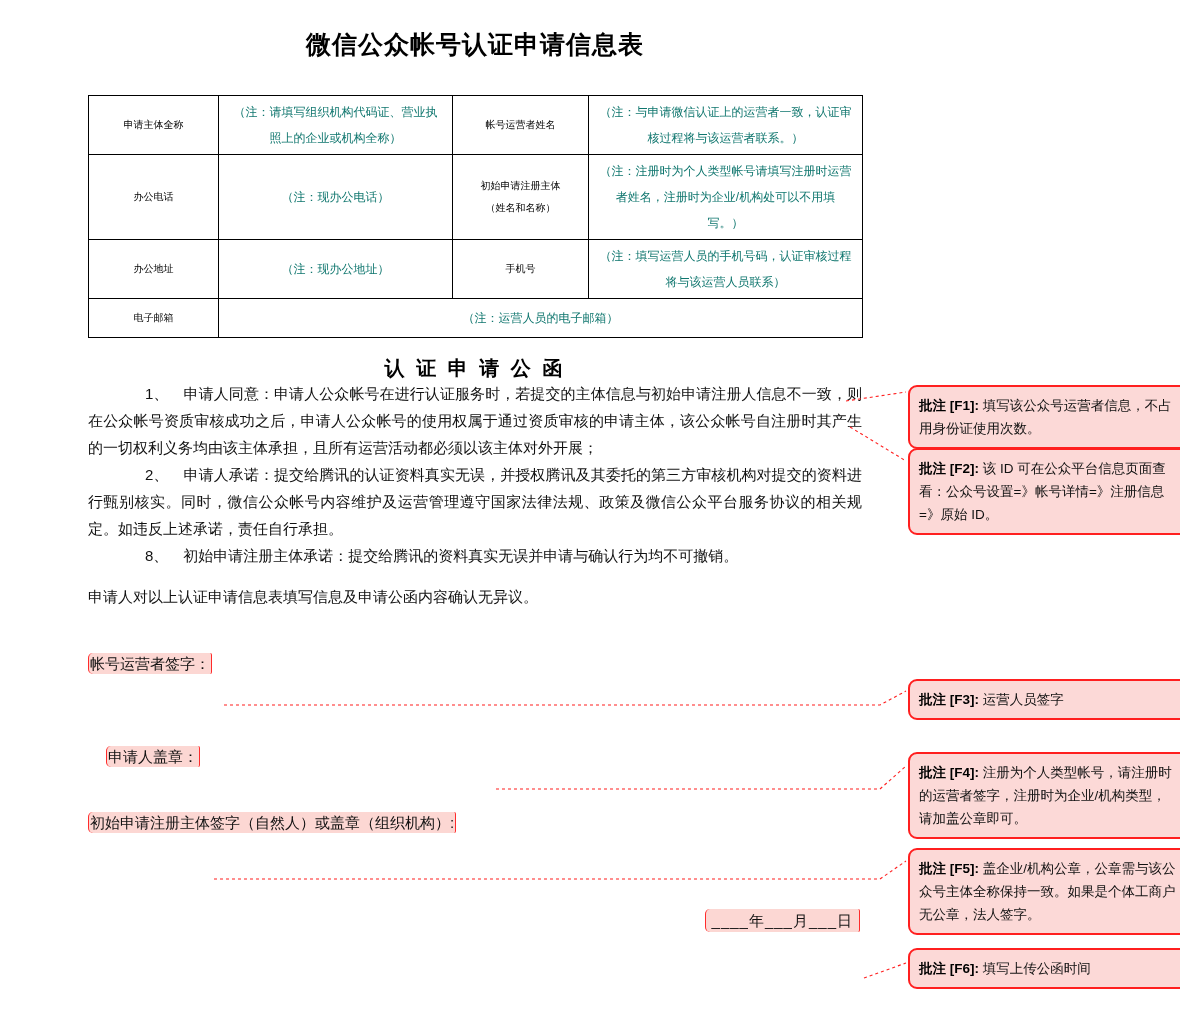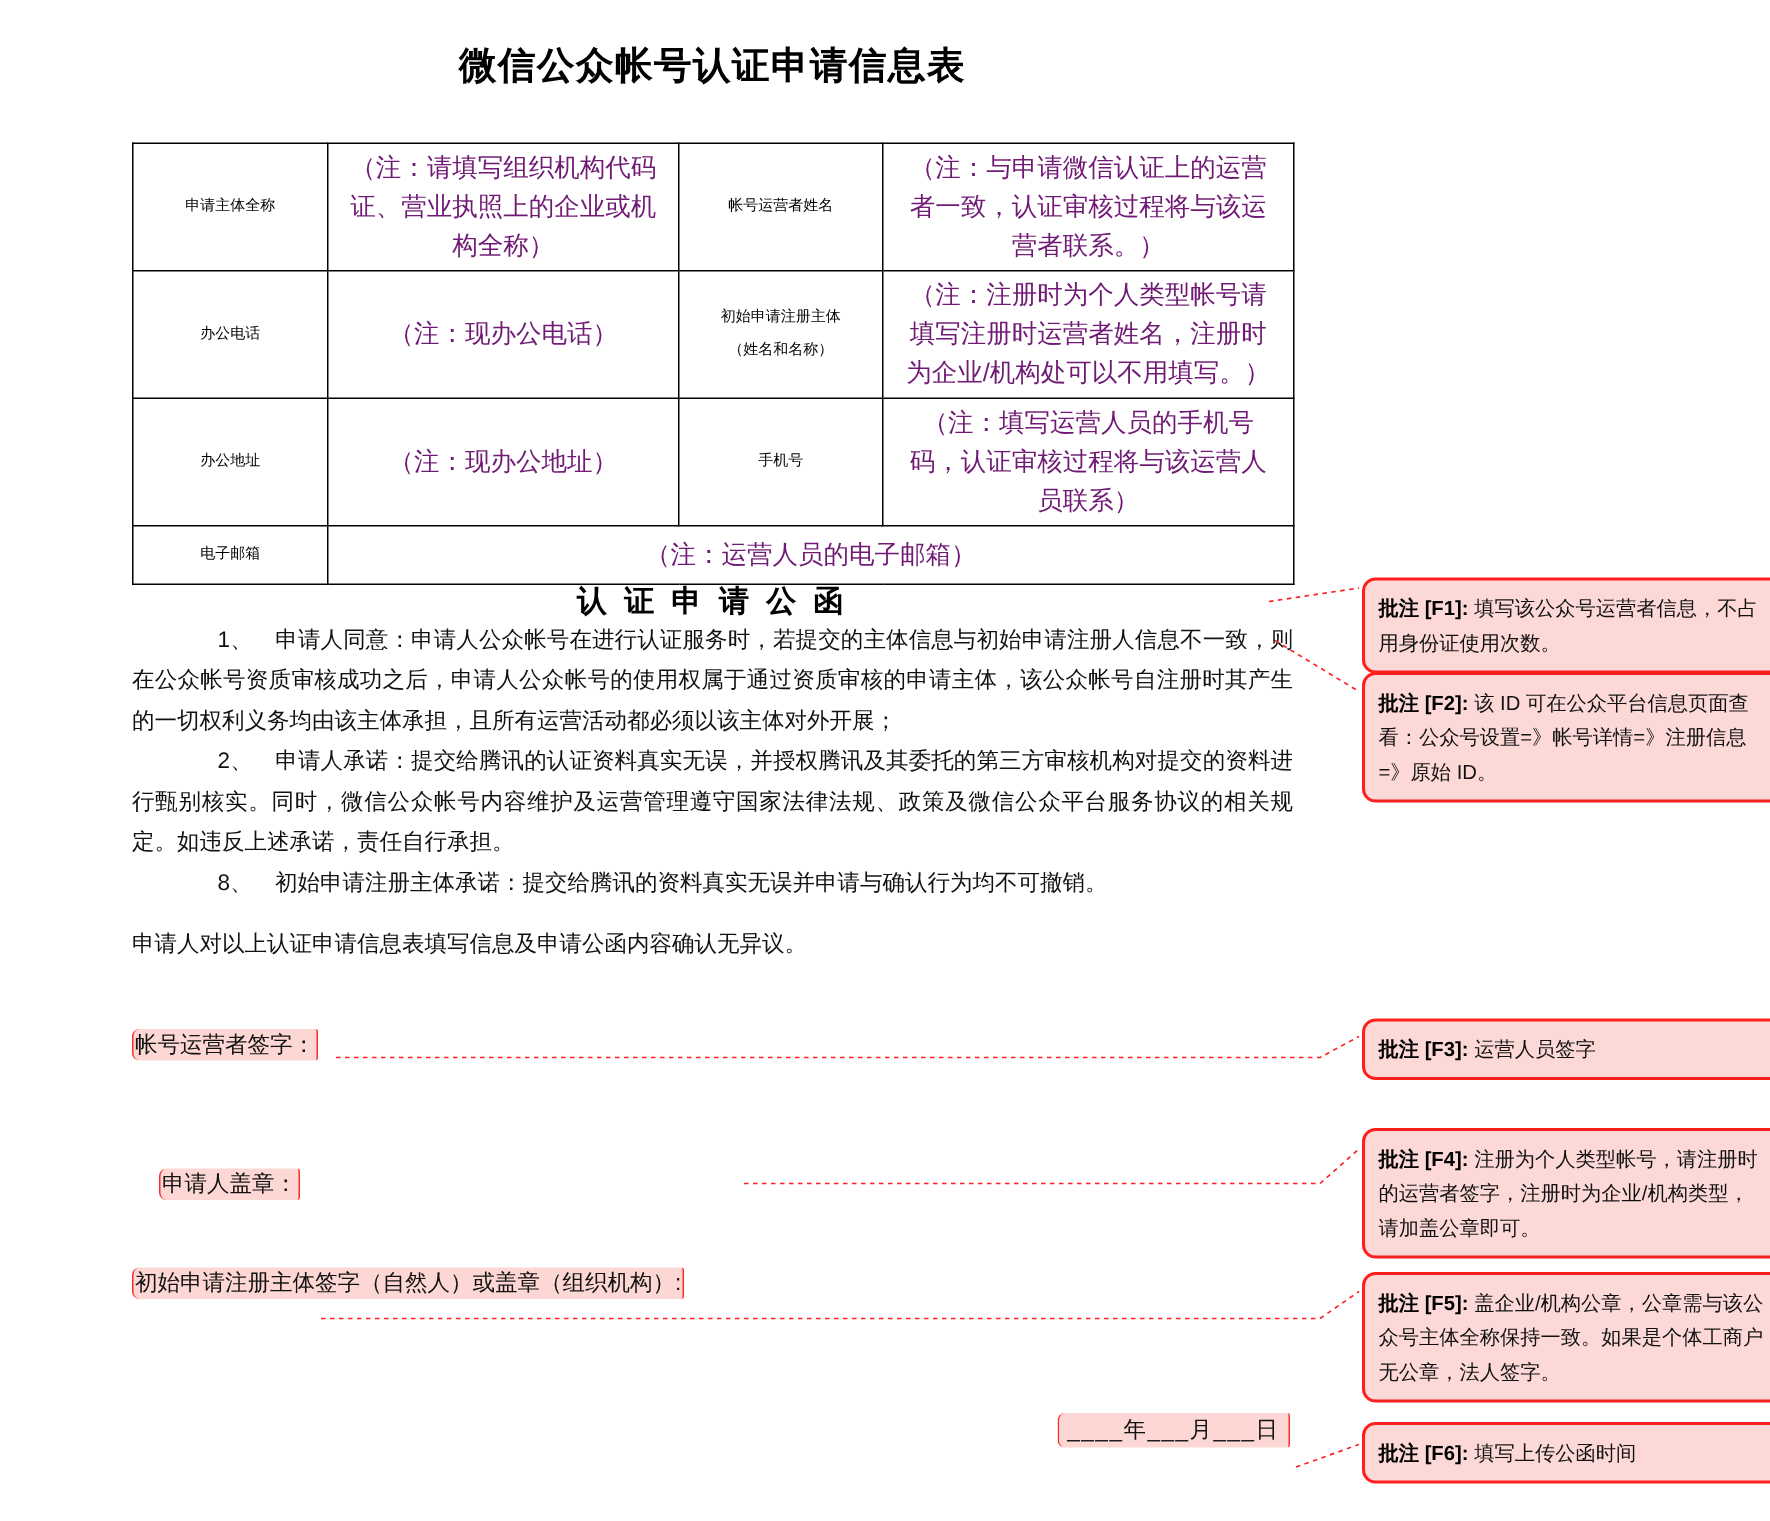--- a/index.html
+++ b/index.html
@@ -20,23 +20,23 @@
 
   .title { margin-top:30px; text-align:center; font-size:25px; line-height:28px;
     font-weight:bold; letter-spacing:1px; color:#000; }
 
   .info-table { margin-top:37px; width:774px; border-collapse:collapse; table-layout:fixed; }
   .info-table td { border:1.6px solid #000; text-align:center; vertical-align:middle;
     padding:3px 10px; }
   .col1 { width:130px; } .col2 { width:234px; } .col3 { width:136px; } .col4 { width:274px; }
   .r0 td { height:52px; } .r1 td { height:76px; } .r2 td { height:51px; } .r3 td { height:39px; }
   .lbl { font-size:10px; color:#000; line-height:22px; }
-  .note { font-size:17px; color:#701a75; line-height:26px; }
+  .note { font-size:12px; color:#0f766e; line-height:26px; }
 
-  .heading { text-align:center; font-size:20px; line-height:23px;
+  .heading { margin-top:19px; text-align:center; font-size:20px; line-height:23px;
     font-weight:bold; letter-spacing:3px; color:#000; }
 
   .para { font-size:15px; line-height:27px; text-align:justify; word-break:break-all;
     color:#111; }
   .intro { margin-top:28px; }
   .item  { text-indent:3.8em; }
   .confirm { margin-top:14px; text-align:left; }
 
   .hl { background:#fcd7d3; border-left:1.6px solid #ff2b2b; border-right:1.6px solid #ff2b2b;
     border-radius:5px 2px 2px 5px; padding:2px 1px; }

